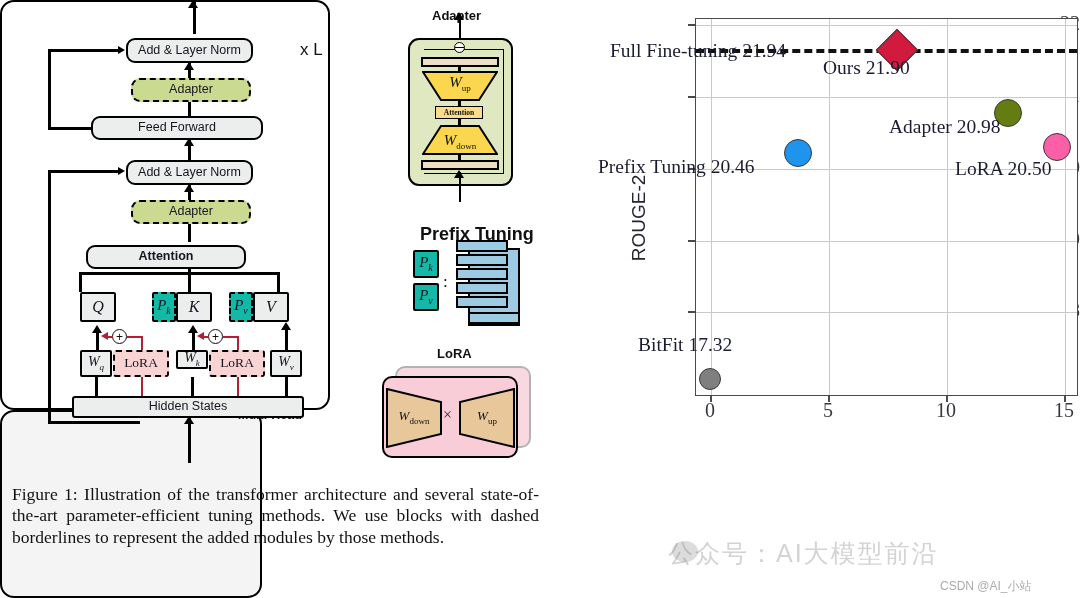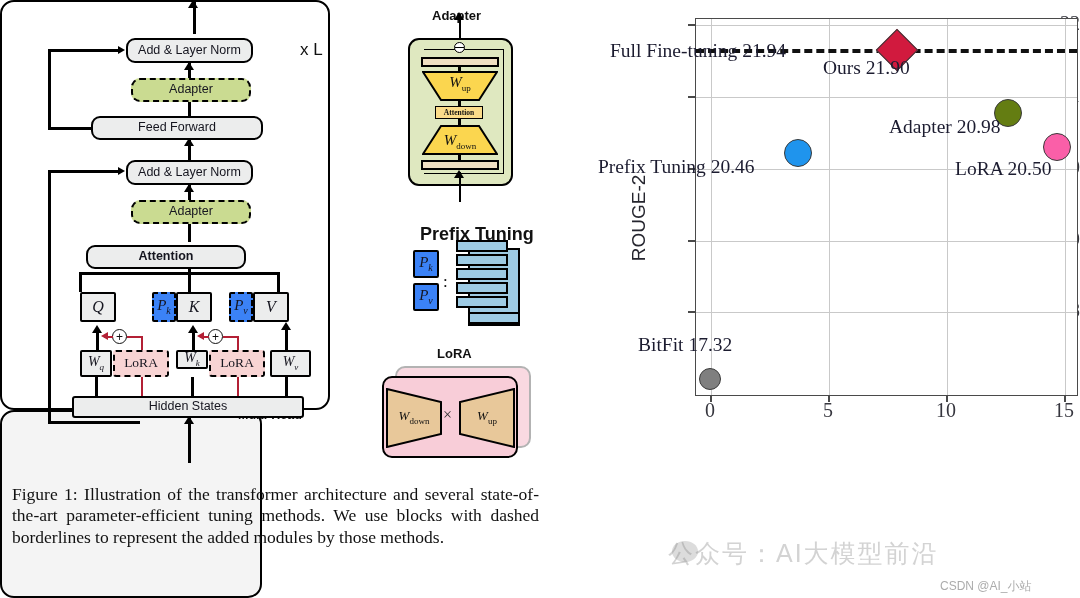--- a/index.html
+++ b/index.html
@@ -52,21 +52,21 @@
   }
   .sqbox {
     background:#eceded;
     border:2.6px solid #000;
     border-radius:2px;
     font-family:"Liberation Serif", serif;
     font-size:16px;
     font-style:italic;
   }
   .sqblue {
-    background:#3b82f6;
+    background:#14b8a6;
     border:2.6px dashed #000;
     border-radius:2px;
     font-family:"Liberation Serif", serif;
     font-size:15px;
     font-style:italic;
   }
   .lorabox {
     background:#f8d4d4;
     border:2.4px dashed #000;
     border-radius:3px;
@@ -325,21 +325,21 @@
       </div>
       <div class="node lorabox" style="left:113px;top:350px;width:56px;height:27px;">
         <span>LoRA</span>
       </div>
       <div class="node sqbox" style="left:176px;top:350px;width:32px;height:19px;font-size:14px;">
         <span><span>W</span><sub style="font-size:9px">k</sub></span>
       </div>
       <div class="node lorabox" style="left:209px;top:350px;width:56px;height:27px;">
         <span>LoRA</span>
       </div>
-      <div class="node sqbox" style="left:270px;top:350px;width:41px;height:27px;font-size:14px;">
+      <div class="node sqbox" style="left:270px;top:350px;width:32px;height:27px;font-size:14px;">
         <span><span>W</span><sub style="font-size:9px">v</sub></span>
       </div>
 
       <div class="bar-v" style="left:95px;top:377px;width:2.6px;height:20px;"></div>
       <div class="bar-v" style="left:191px;top:377px;width:2.6px;height:20px;"></div>
       <div class="bar-v" style="left:285px;top:377px;width:2.6px;height:20px;"></div>
 
       <div class="node rrect" style="left:72px;top:396px;width:232px;height:22px;border-radius:3px;">
         <span>Hidden States</span>
       </div>

